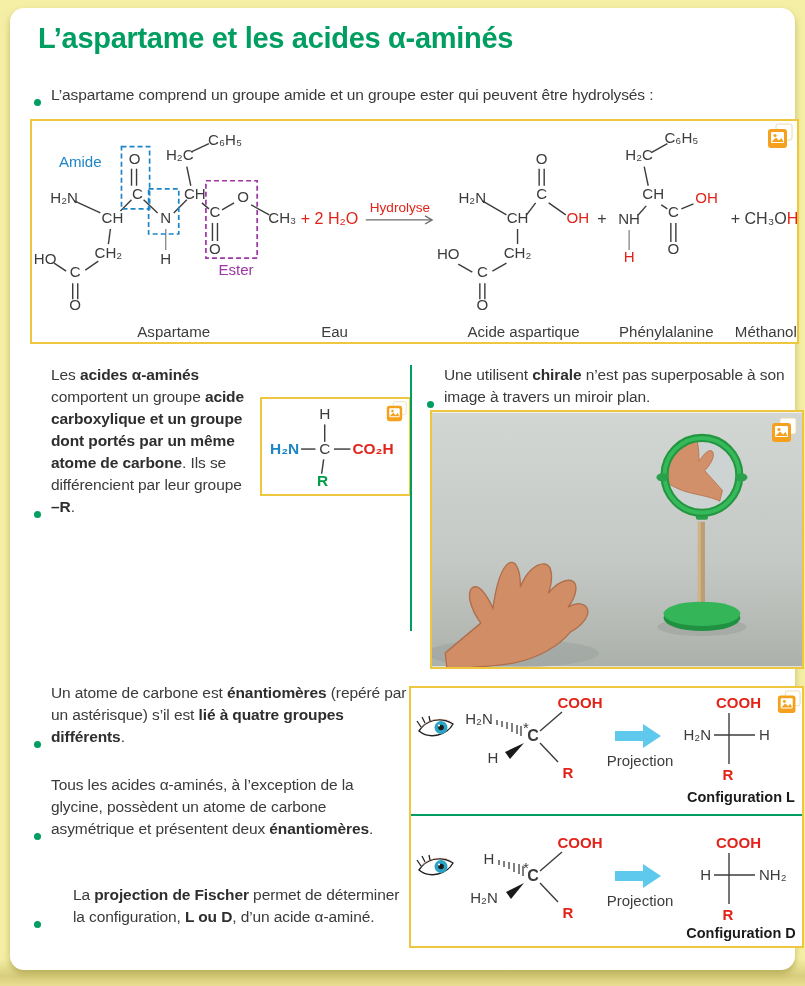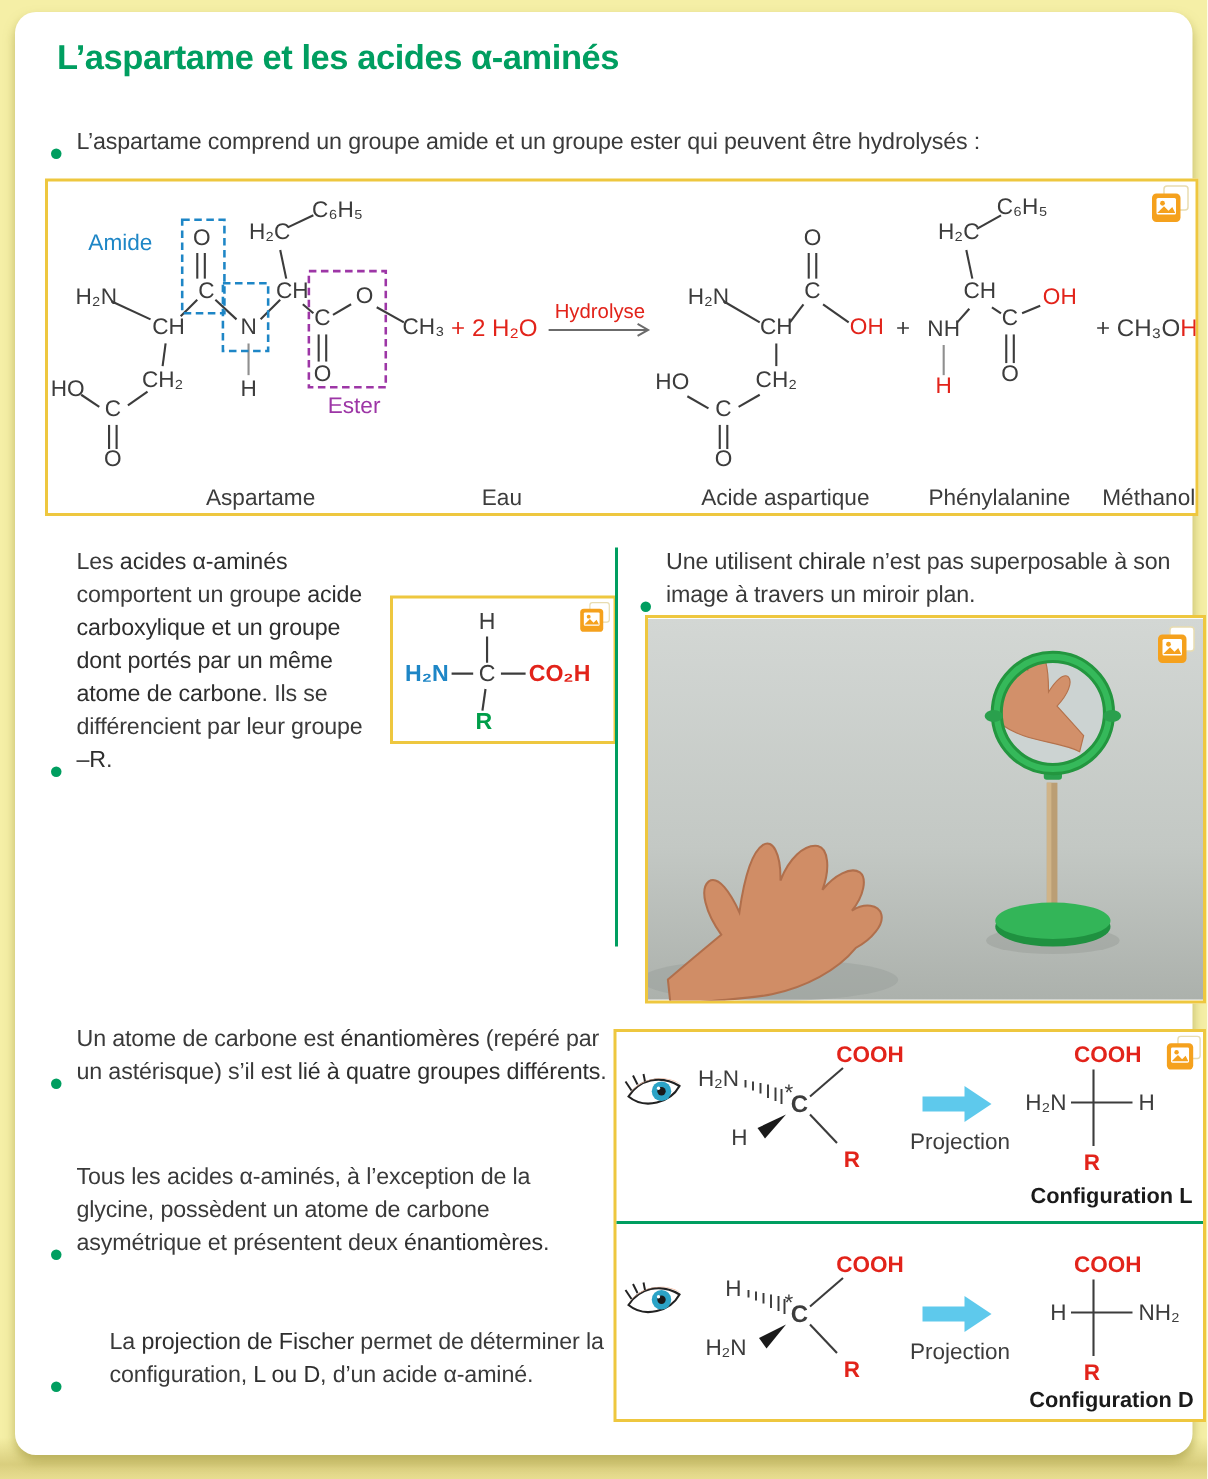--- a/index.html
+++ b/index.html
@@ -1,24 +1,24 @@
 <!DOCTYPE html>
 <html><head>
 <meta charset="utf-8">
 <style>
   html,body{margin:0;padding:0;}
   .page{position:relative;width:805px;height:986px;overflow:hidden;
     font-family:"Liberation Sans","DejaVu Sans",sans-serif;
     background:linear-gradient(180deg,#f5efa6 0%,#f5efa6 97.2%,#d9ce7e 99%,#e8dd90 100%);}
   .card{position:absolute;left:10px;top:8px;width:785px;height:962px;background:#fff;
     border-radius:14px;box-shadow:0 4px 7px rgba(150,140,50,.55);}
-  h1.title{position:absolute;left:28px;top:13px;margin:0;font-size:23px;line-height:34px;
+  h1.title{position:absolute;left:28px;top:13px;margin:0;font-size:29px;line-height:34px;
     font-weight:bold;color:#009e60;letter-spacing:-.3px;}
   .txt{margin:0;font-size:15.5px;line-height:22px;color:#3a3a3a;letter-spacing:-.1px;}
-  .b{font-weight:400;color:#2e2e2e;margin-top:30px;}
+  .b{font-weight:700;color:#2e2e2e;margin-top:30px;}
   .bullet{position:absolute;display:flex;gap:10px;align-items:flex-end;}
   .dot{flex:0 0 7px;width:7px;height:7px;border-radius:50%;background:#009e60;margin-top:8px;}
   .goldbox{position:absolute;background:#fff;border:2px solid #eec73f;}
   .figsvg{position:absolute;left:0;top:0;width:100%;height:100%;}
   svg text{font-family:"Liberation Sans","DejaVu Sans",sans-serif;font-size:15px;fill:#3c3c3c;}
   .bond{stroke:#3c3c3c;stroke-width:1.4;}
   .bondg{stroke:#8f8f8f;stroke-width:1.4;}
   .dash{fill:none;stroke-width:1.7;stroke-dasharray:5 3;}
   .dashb{stroke:#1e86c6;} .dashp{stroke:#9d36a6;}
   .red{fill:#e2231a;} .blue{fill:#1e86c6;} .purple{fill:#9d36a6;} .green{fill:#009e49;}

